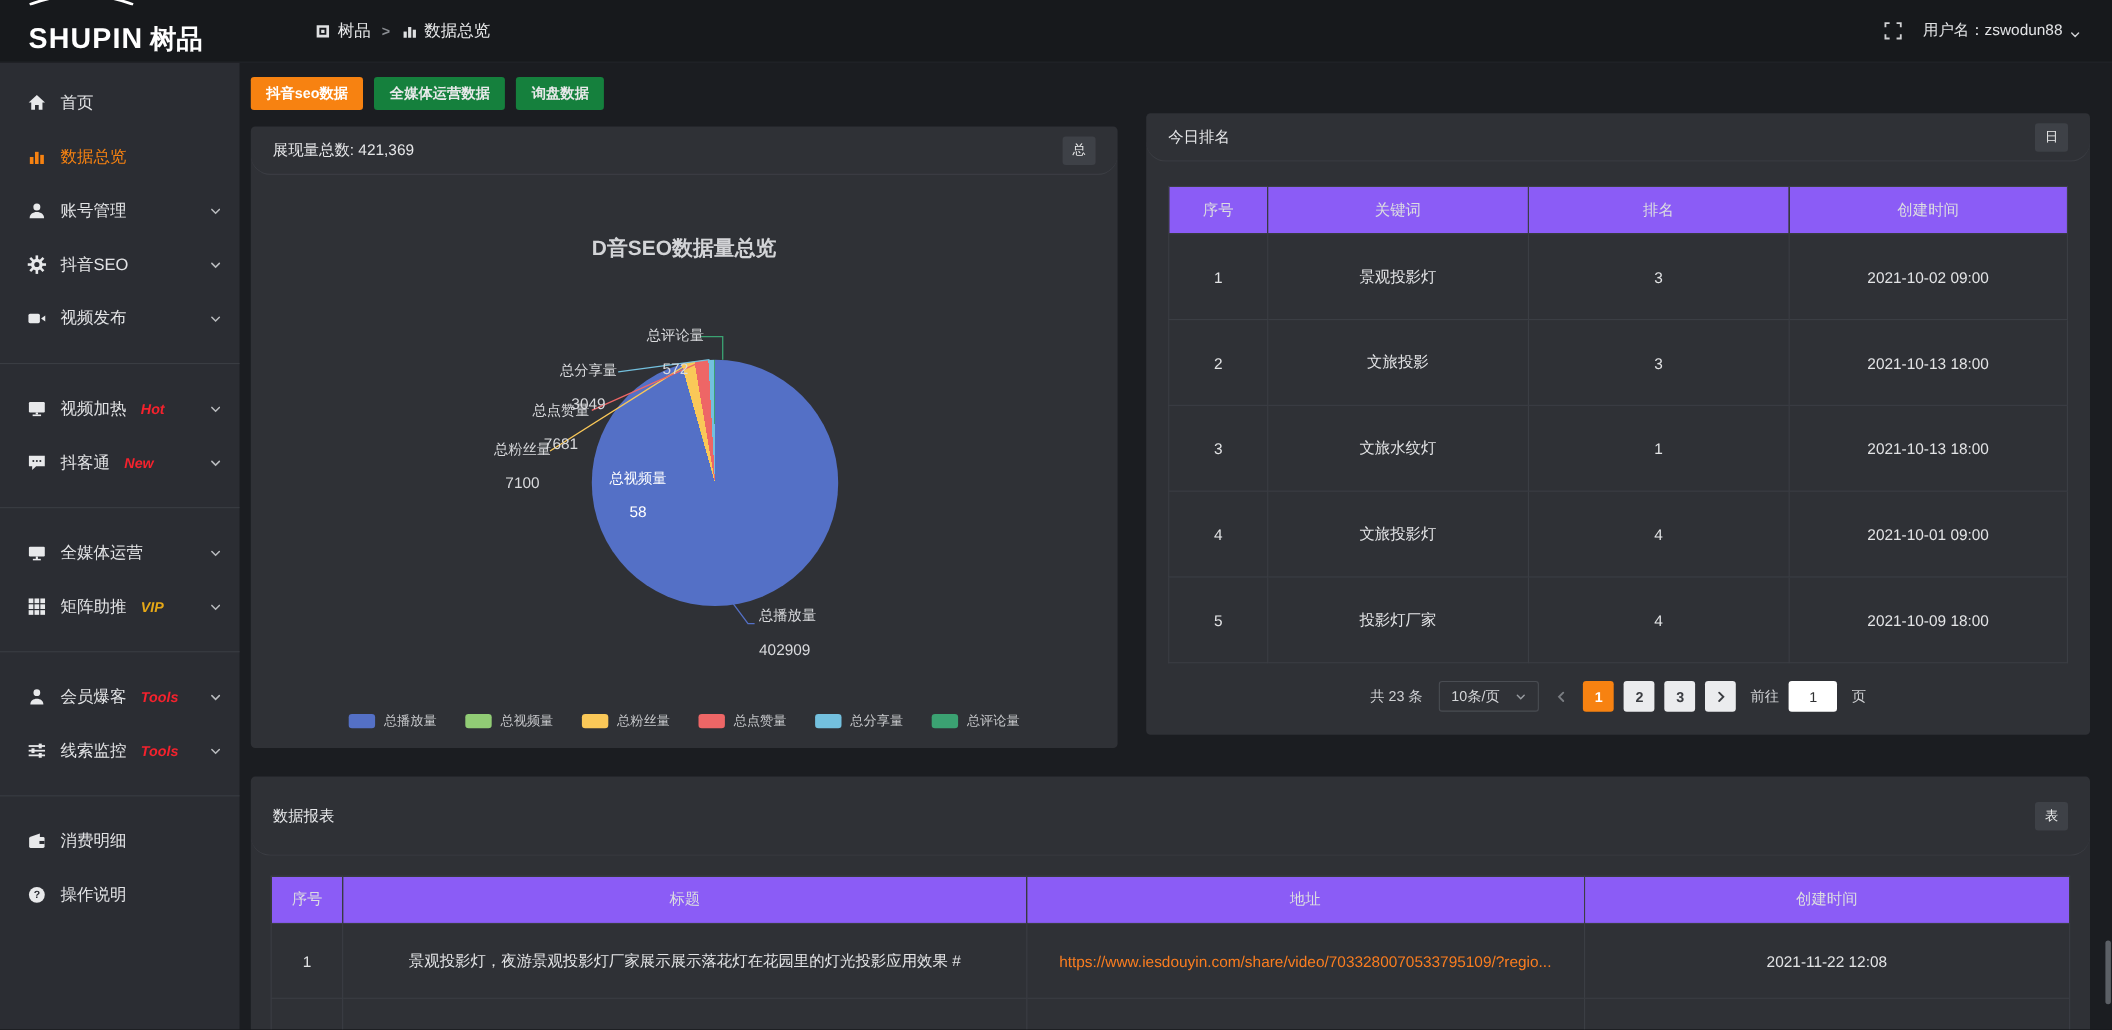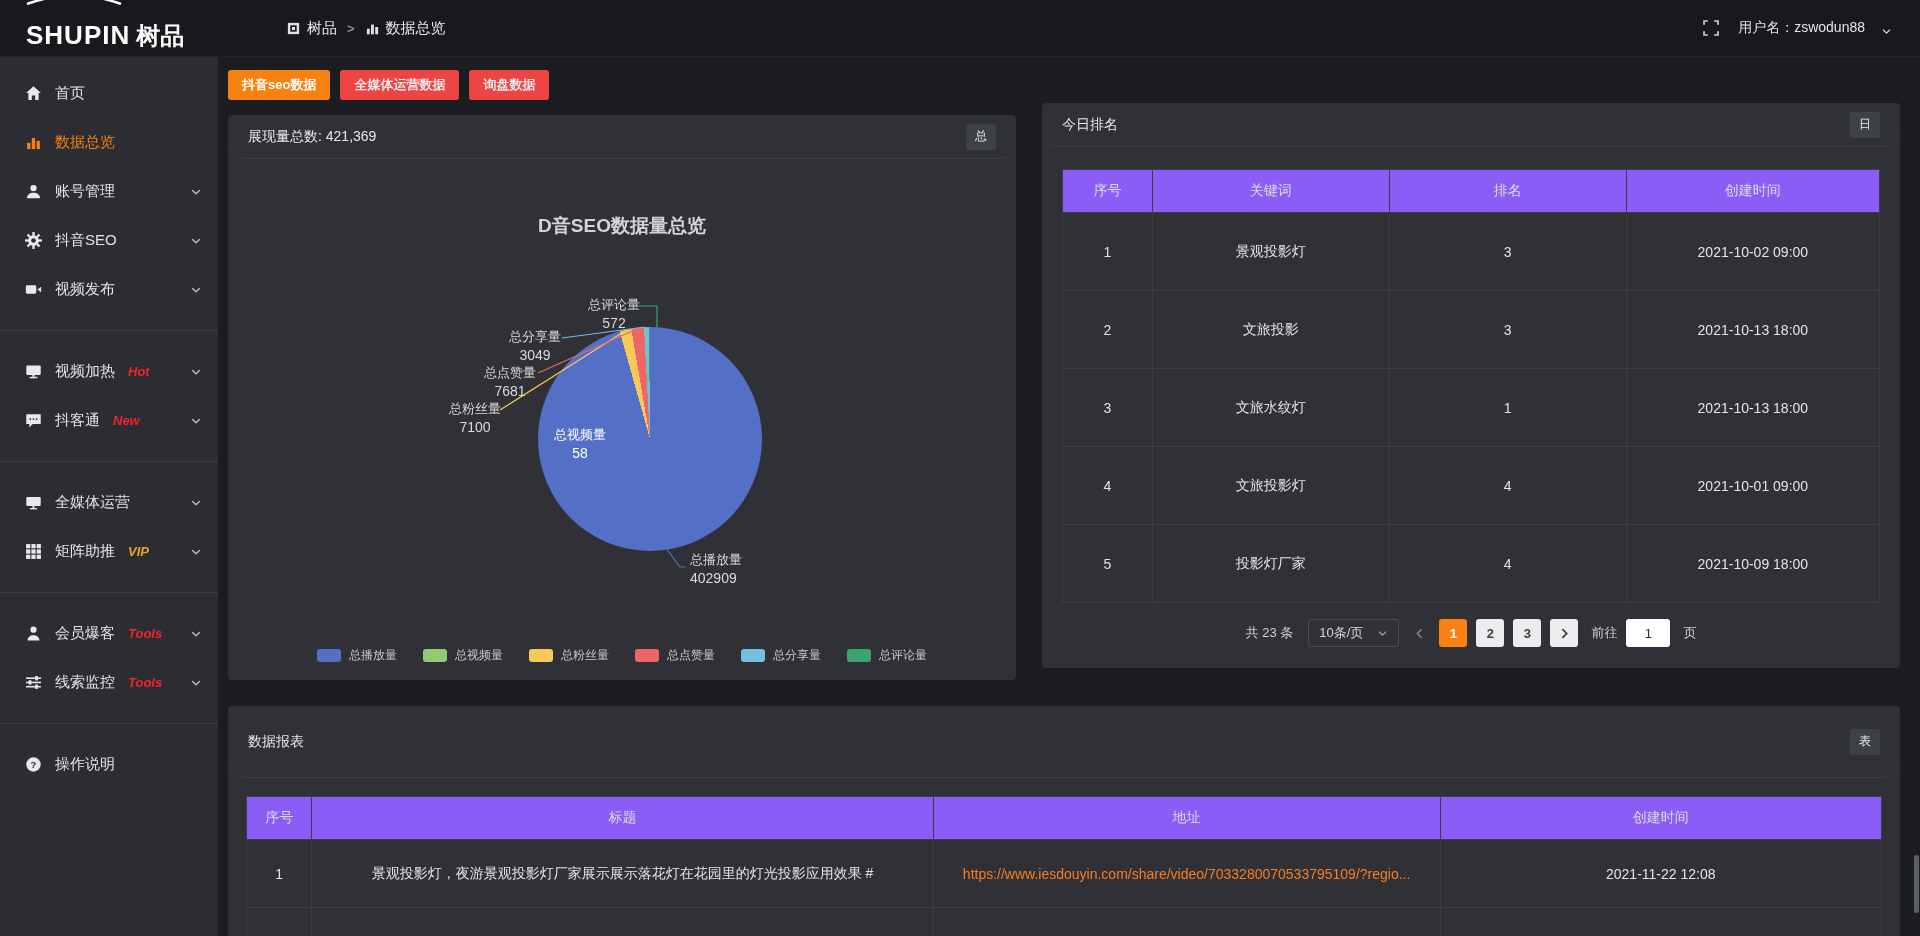--- a/index.html
+++ b/index.html
@@ -20,41 +20,41 @@
   .brand-latin{font-size:26px;font-weight:800;letter-spacing:1px;color:#fff;margin-top:16px;}
   .brand-cjk{font-size:24px;font-weight:800;color:#fff;}
   .crumbs{display:flex;align-items:center;gap:10px;margin-left:68px;font-size:15px;color:#e8e9ea;}
   .crumb{display:flex;align-items:center;gap:6px;cursor:pointer;}
   .crumb-ico{width:15px;height:15px;display:inline-flex;color:#dfe0e2;}
   .crumb-ico svg{width:15px;height:15px;}
   .crumb-sep{color:#8a8d92;font-size:13px;font-weight:bold;}
   .top-right{margin-left:auto;display:flex;align-items:center;gap:18px;padding-right:28px;}
   .fs-btn{width:18px;height:18px;display:inline-flex;color:#cfd0d2;cursor:pointer;}
   .fs-btn svg{width:18px;height:18px;}
-  .user-menu{display:flex;align-items:flex-end;gap:16px;font-size:14px;color:#e3e4e6;cursor:pointer;}
+  .user-menu{display:flex;align-items:flex-end;gap:6px;font-size:14px;color:#e3e4e6;cursor:pointer;}
   .user-menu .chev{width:11px;height:11px;display:inline-flex;color:#cfd0d3;}
   .user-menu .chev svg{width:11px;height:11px;}
 
   
   .sidebar{position:absolute;top:57px;left:0;bottom:0;width:218px;background:var(--sidebar);padding-top:12px;}
   .sb-item{position:relative;height:49px;display:flex;align-items:center;padding:0 18px 0 25px;
            font-size:15px;color:#e2e3e5;cursor:pointer;}
   .sb-ico{width:17px;height:17px;margin-right:13px;display:inline-flex;color:#e8e9eb;flex:none;}
   .sb-ico svg{width:17px;height:17px;}
   .sb-item.active{color:var(--accent);}
   .sb-item.active .sb-ico{color:var(--accent);}
   .sb-badge{font-size:13px;font-weight:bold;font-style:italic;margin-left:13px;}
   .sb-chev{position:absolute;right:16px;width:12px;height:12px;display:inline-flex;color:#b9bbbe;}
   .sb-chev svg{width:12px;height:12px;}
   .sb-div{height:1px;background:#3a3d43;margin:16px 0;}
 
   
   .main{position:absolute;left:218px;top:57px;right:0;bottom:0;background:var(--mainbg);overflow:hidden;}
   .tabs{position:absolute;left:10px;top:13px;display:flex;gap:10px;}
-  .tab{height:30px;padding:0 14px;display:flex;align-items:center;background:#ef4444;color:#e8e9ea;
+  .tab{height:30px;padding:0 14px;display:flex;align-items:center;background:#15803d;color:#e8e9ea;
        font-size:13px;font-weight:bold;border-radius:3px;cursor:pointer;}
   .tab.active{background:var(--accent);color:#fff;}
 
   .card{position:absolute;background:var(--card);border-radius:4px;overflow:hidden;}
   #card-overview{left:10px;top:58px;width:788px;height:565px;}
   #card-ranking{left:824px;top:46px;width:858px;height:565px;}
   #card-report{left:10px;top:649px;width:1672px;height:310px;}
   .card-head{height:44px;display:flex;align-items:center;justify-content:space-between;
              padding:0 20px;border-bottom:1px solid #3c3e44;font-size:14px;color:#e6e7e9;border-radius:18px;}
   #card-report .card-head{height:72px;}
@@ -63,21 +63,21 @@
 
   
   .pie-title{position:absolute;top:98px;left:0;right:0;text-align:center;font-size:19px;
              font-weight:bold;color:#d3d4d7;}
   #pie{position:absolute;left:310px;top:212px;width:224px;height:224px;border-radius:50%;}
   .pie-lines{position:absolute;left:0;top:0;pointer-events:none;}
   .pie-label{position:absolute;text-align:center;white-space:nowrap;color:#d9dadd;transform:translateX(-50%);}
   .pie-label.left{transform:none;text-align:left;}
   .pie-label.inside{color:#fff;}
   .pie-label .nm{display:block;font-size:13px;line-height:16px;}
-  .pie-label .val{display:block;font-size:14px;line-height:18px;margin-top:1px;}
+  .pie-label .val{display:block;font-size:14px;line-height:18px;margin-top:13px;}
   .legend{position:absolute;left:0;right:0;bottom:16px;display:flex;justify-content:center;
           align-items:center;gap:26px;}
   .lg-item{display:flex;align-items:center;gap:8px;font-size:12px;color:var(--txt2);cursor:pointer;}
   .lg-swatch{width:24px;height:13px;border-radius:3px;}
 
   
   .tbl-wrap{margin:22px 20px 0;}
   #card-report .tbl-wrap{margin:18px 18px 0;}
   .tbl{border-collapse:collapse;table-layout:fixed;width:100%;}
   .tbl th,.tbl td{border:1px solid var(--line);text-align:center;font-size:14px;padding:0 8px;
@@ -335,20 +335,31 @@
         </span>
        <span>线索监控</span>
        <i class="sb-badge" style="color:#f5222d">Tools</i>
        <span class="sb-chev">
           <svg viewBox="0 0 12 12" fill="none" stroke="currentColor" stroke-width="1.4" stroke-linecap="round">
             <path d="M2.6 4.4 6 7.8l3.4-3.4"></path>
           </svg>
         </span>
      </div>
       <div class="sb-div"></div>
+      <div class="sb-item">
+       <span class="sb-ico">
+          <svg viewBox="0 0 16 16" fill="currentColor">
+            <path d="M2 4.6 10.6 1.6v3z"></path>
+            <rect x="1.4" y="4.6" width="13.2" height="9.4" rx="1.2"></rect>
+            <rect x="10.2" y="8" width="4.4" height="2.6" fill="#2b2d33"></rect>
+          </svg>
+        </span>
+       <span>消费明细</span>
+
+     </div>
       <div class="sb-item">
        <span class="sb-ico">
           <svg viewBox="0 0 16 16">
             <circle cx="8" cy="8" r="6.8" fill="currentColor"></circle>
             <text x="8" y="11" font-size="9" font-weight="bold" text-anchor="middle" fill="#2b2d33">?</text>
           </svg>
         </span>
        <span>操作说明</span>
 
      </div>

